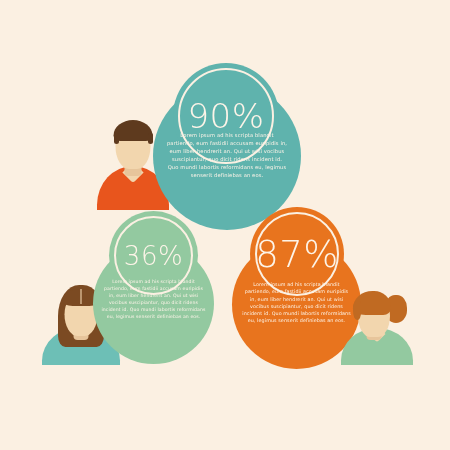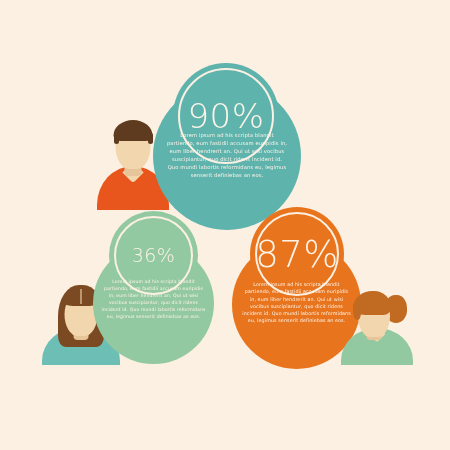--- a/index.html
+++ b/index.html
@@ -130,21 +130,21 @@
                 background:#7b4a22;
                 border-radius:50% 50% 30% 30% / 76% 76% 30% 30%;"></div>
     <div class="av-hair" style="left:50%; transform:translateX(-50%); top:4px; width:2px; height:15px;
                 background:#f2d6ae; opacity:.55;"></div>
   </div>
 
   <div style="position:absolute; z-index:8;">
     <div class="bubble" style="left:93px; top:243px; width:121px; height:121px; background:#93c9a0;"></div>
     <div class="pct-circle" style="left:109px; top:211px; width:89px; height:89px; background:#93c9a0;">
       <div class="pct-ring" style="left:5px; top:5px; right:5px; bottom:5px;"></div>
-      <span class="pct-label" style="font-size:19px;">36%</span>
+      <span class="pct-label" style="font-size:26px;">36%</span>
     </div>
     <div class="bubble-text" style="left:101px; top:279px; width:105px; font-size:4.6px;">Lorem ipsum ad his scripta blandit partiendo, eum fastidii accusam euripidis in, eum liber hendrerit an. Qui ut wisi vocibus suscipiantur, quo dicit ridens incident id. Quo mundi labortis reformidans eu, legimus senserit definiebas an eos.</div>
   </div>
 
   <div style="position:absolute; z-index:8;">
     <div class="bubble" style="left:232px; top:240px; width:129px; height:129px; background:#e8741e;"></div>
     <div class="pct-circle" style="left:250px; top:207px; width:94px; height:94px; background:#e8741e;">
       <div class="pct-ring" style="left:5px; top:5px; right:5px; bottom:5px;"></div>
       <span class="pct-label" style="font-size:37px;">87%</span>
     </div>

